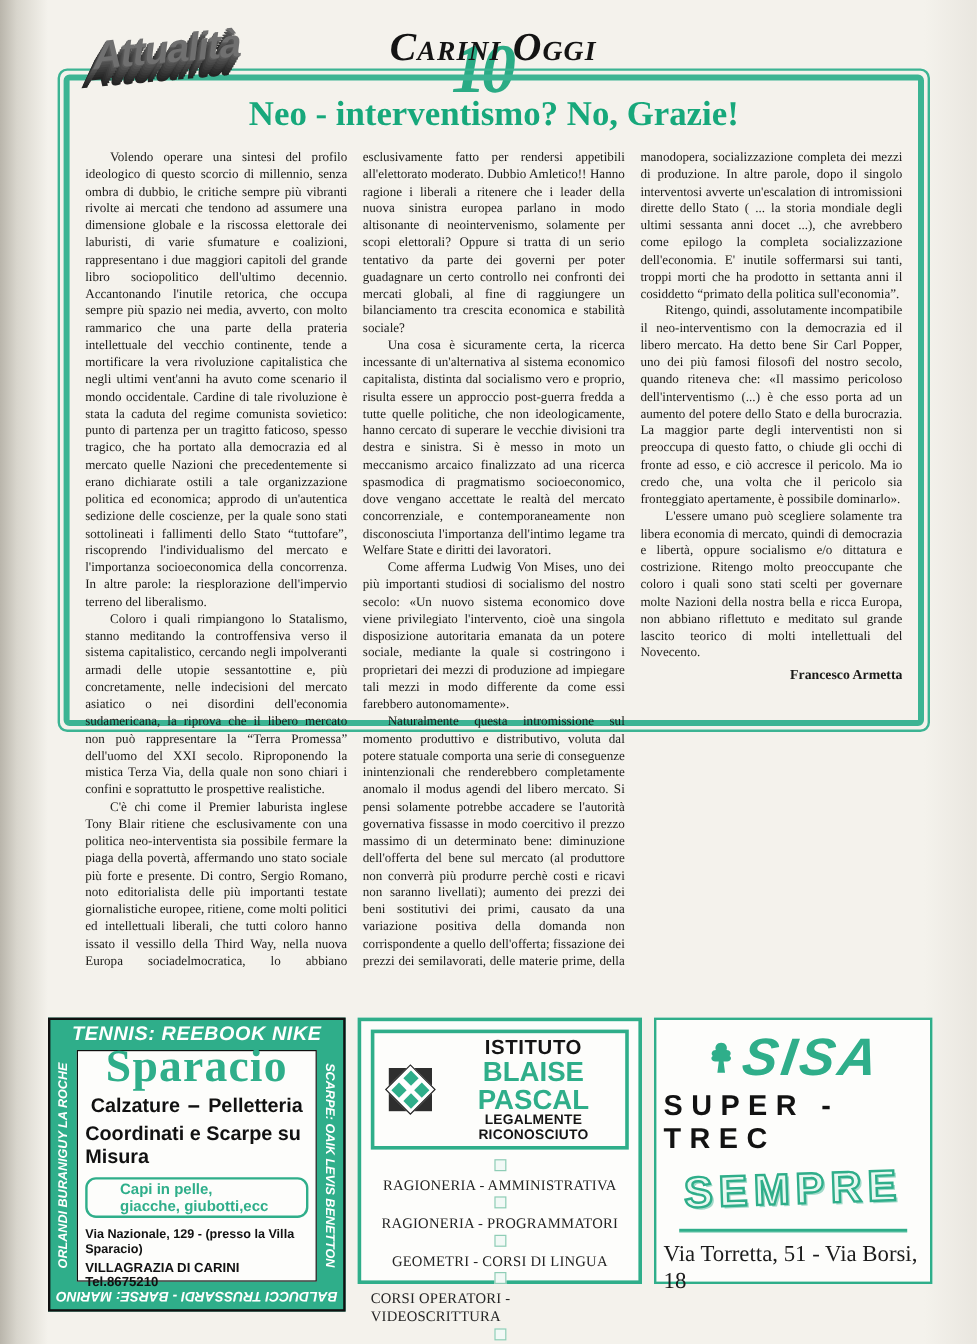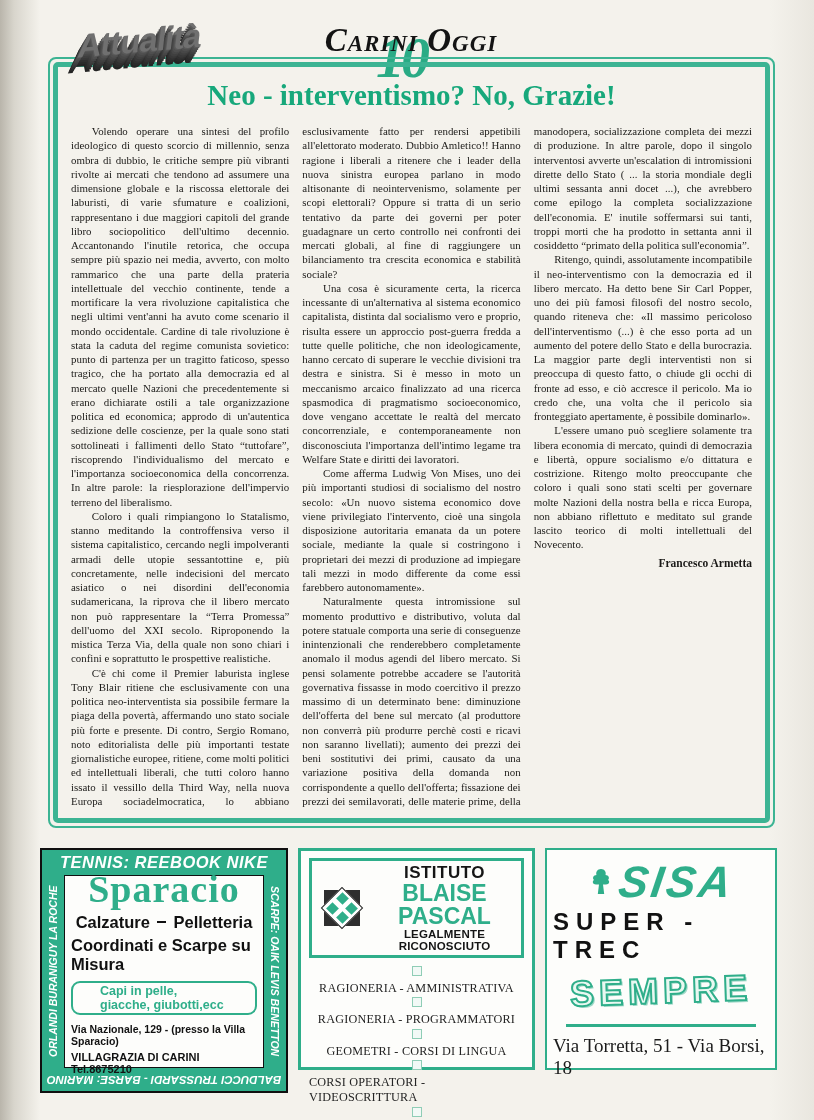--- a/index.html
+++ b/index.html
@@ -38,21 +38,21 @@
     font-size:33px;color:#707070;letter-spacing:-1px;
     transform:rotate(-5deg) skewX(-12deg);
     text-shadow:
       -1px 1px 0 #5a5a5a,-2px 3px 0 #4f4f4f,-3px 5px 0 #474747,
       -4px 7px 0 #3f3f3f,-5px 9px 0 #383838,-6px 11px 0 #303030,
       -7px 13px 0 #2a2a2a,-8px 15px 0 #242424;
   }
 
   
   .article-frame{
-    position:absolute;left:48px;top:57px;width:727px;height:771px;
+    position:absolute;left:48px;top:57px;width:727px;height:553px;
     border:2px solid var(--green_frame);border-radius:8px;padding:3px;z-index:2;
     background:transparent;
   }
   .article-frame-inner{
     width:100%;height:100%;
     border:5px solid var(--green_frame);border-radius:5px;
     padding:10px 13px 6px 13px;
   }
   h1.article-title{
     text-align:center;

